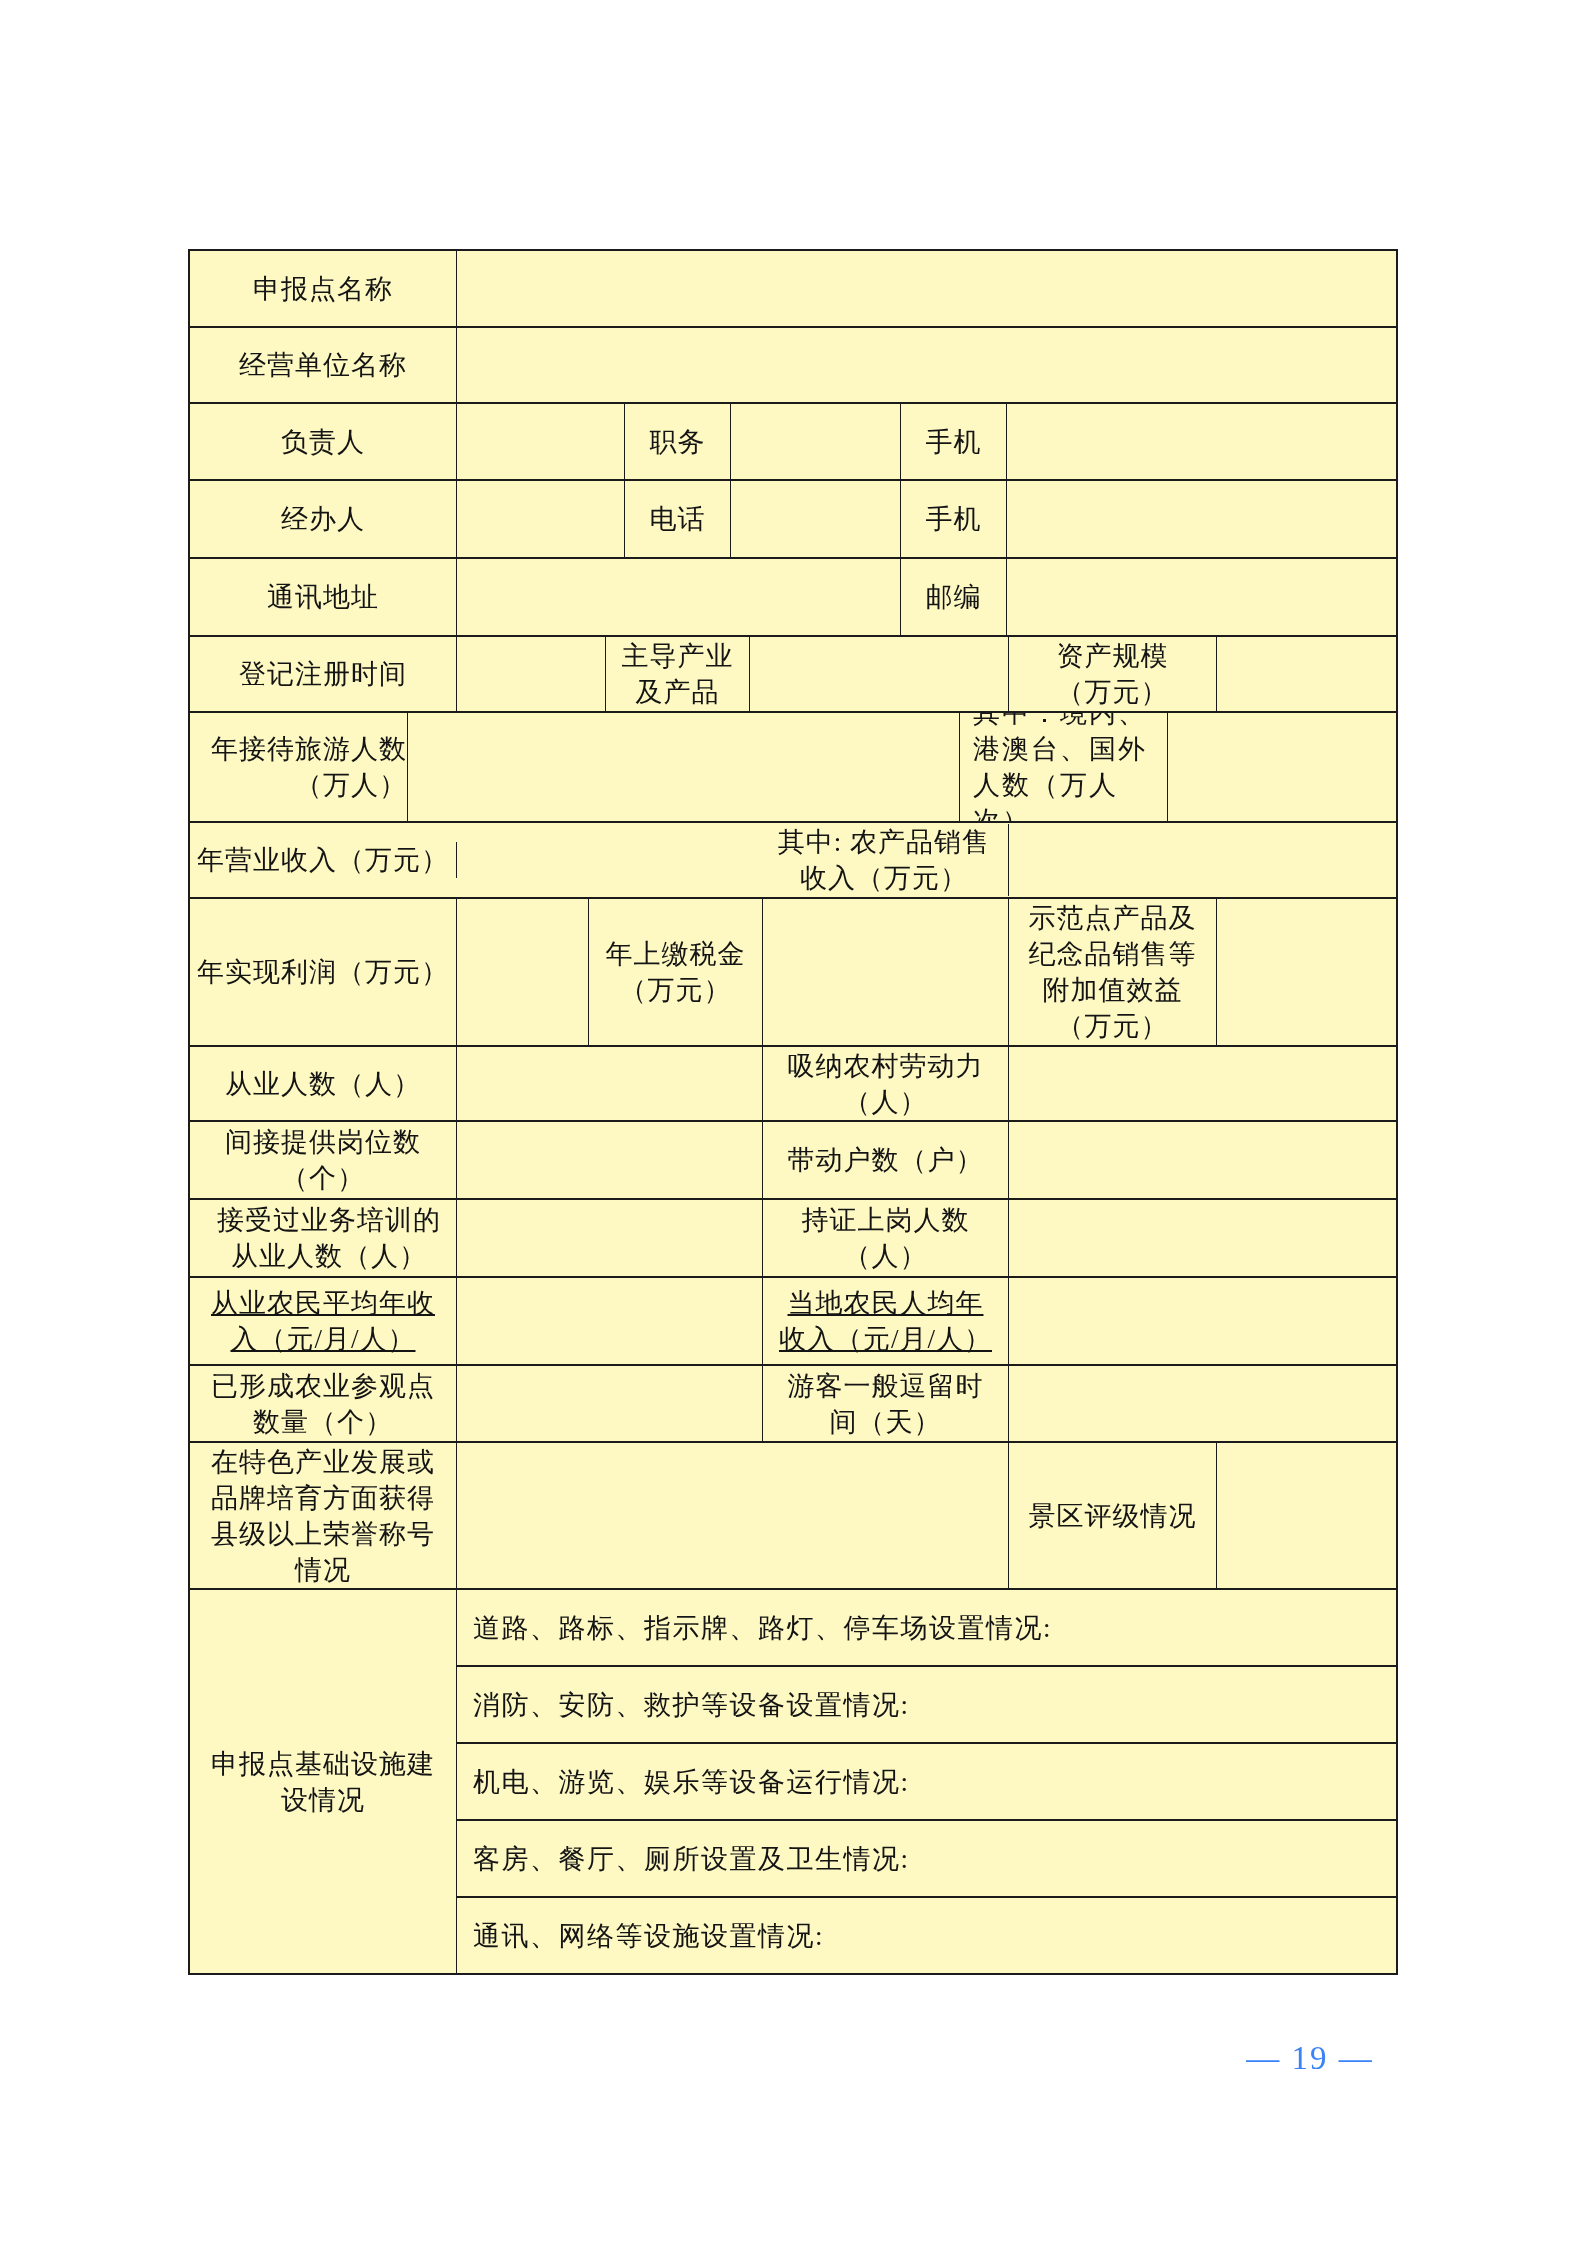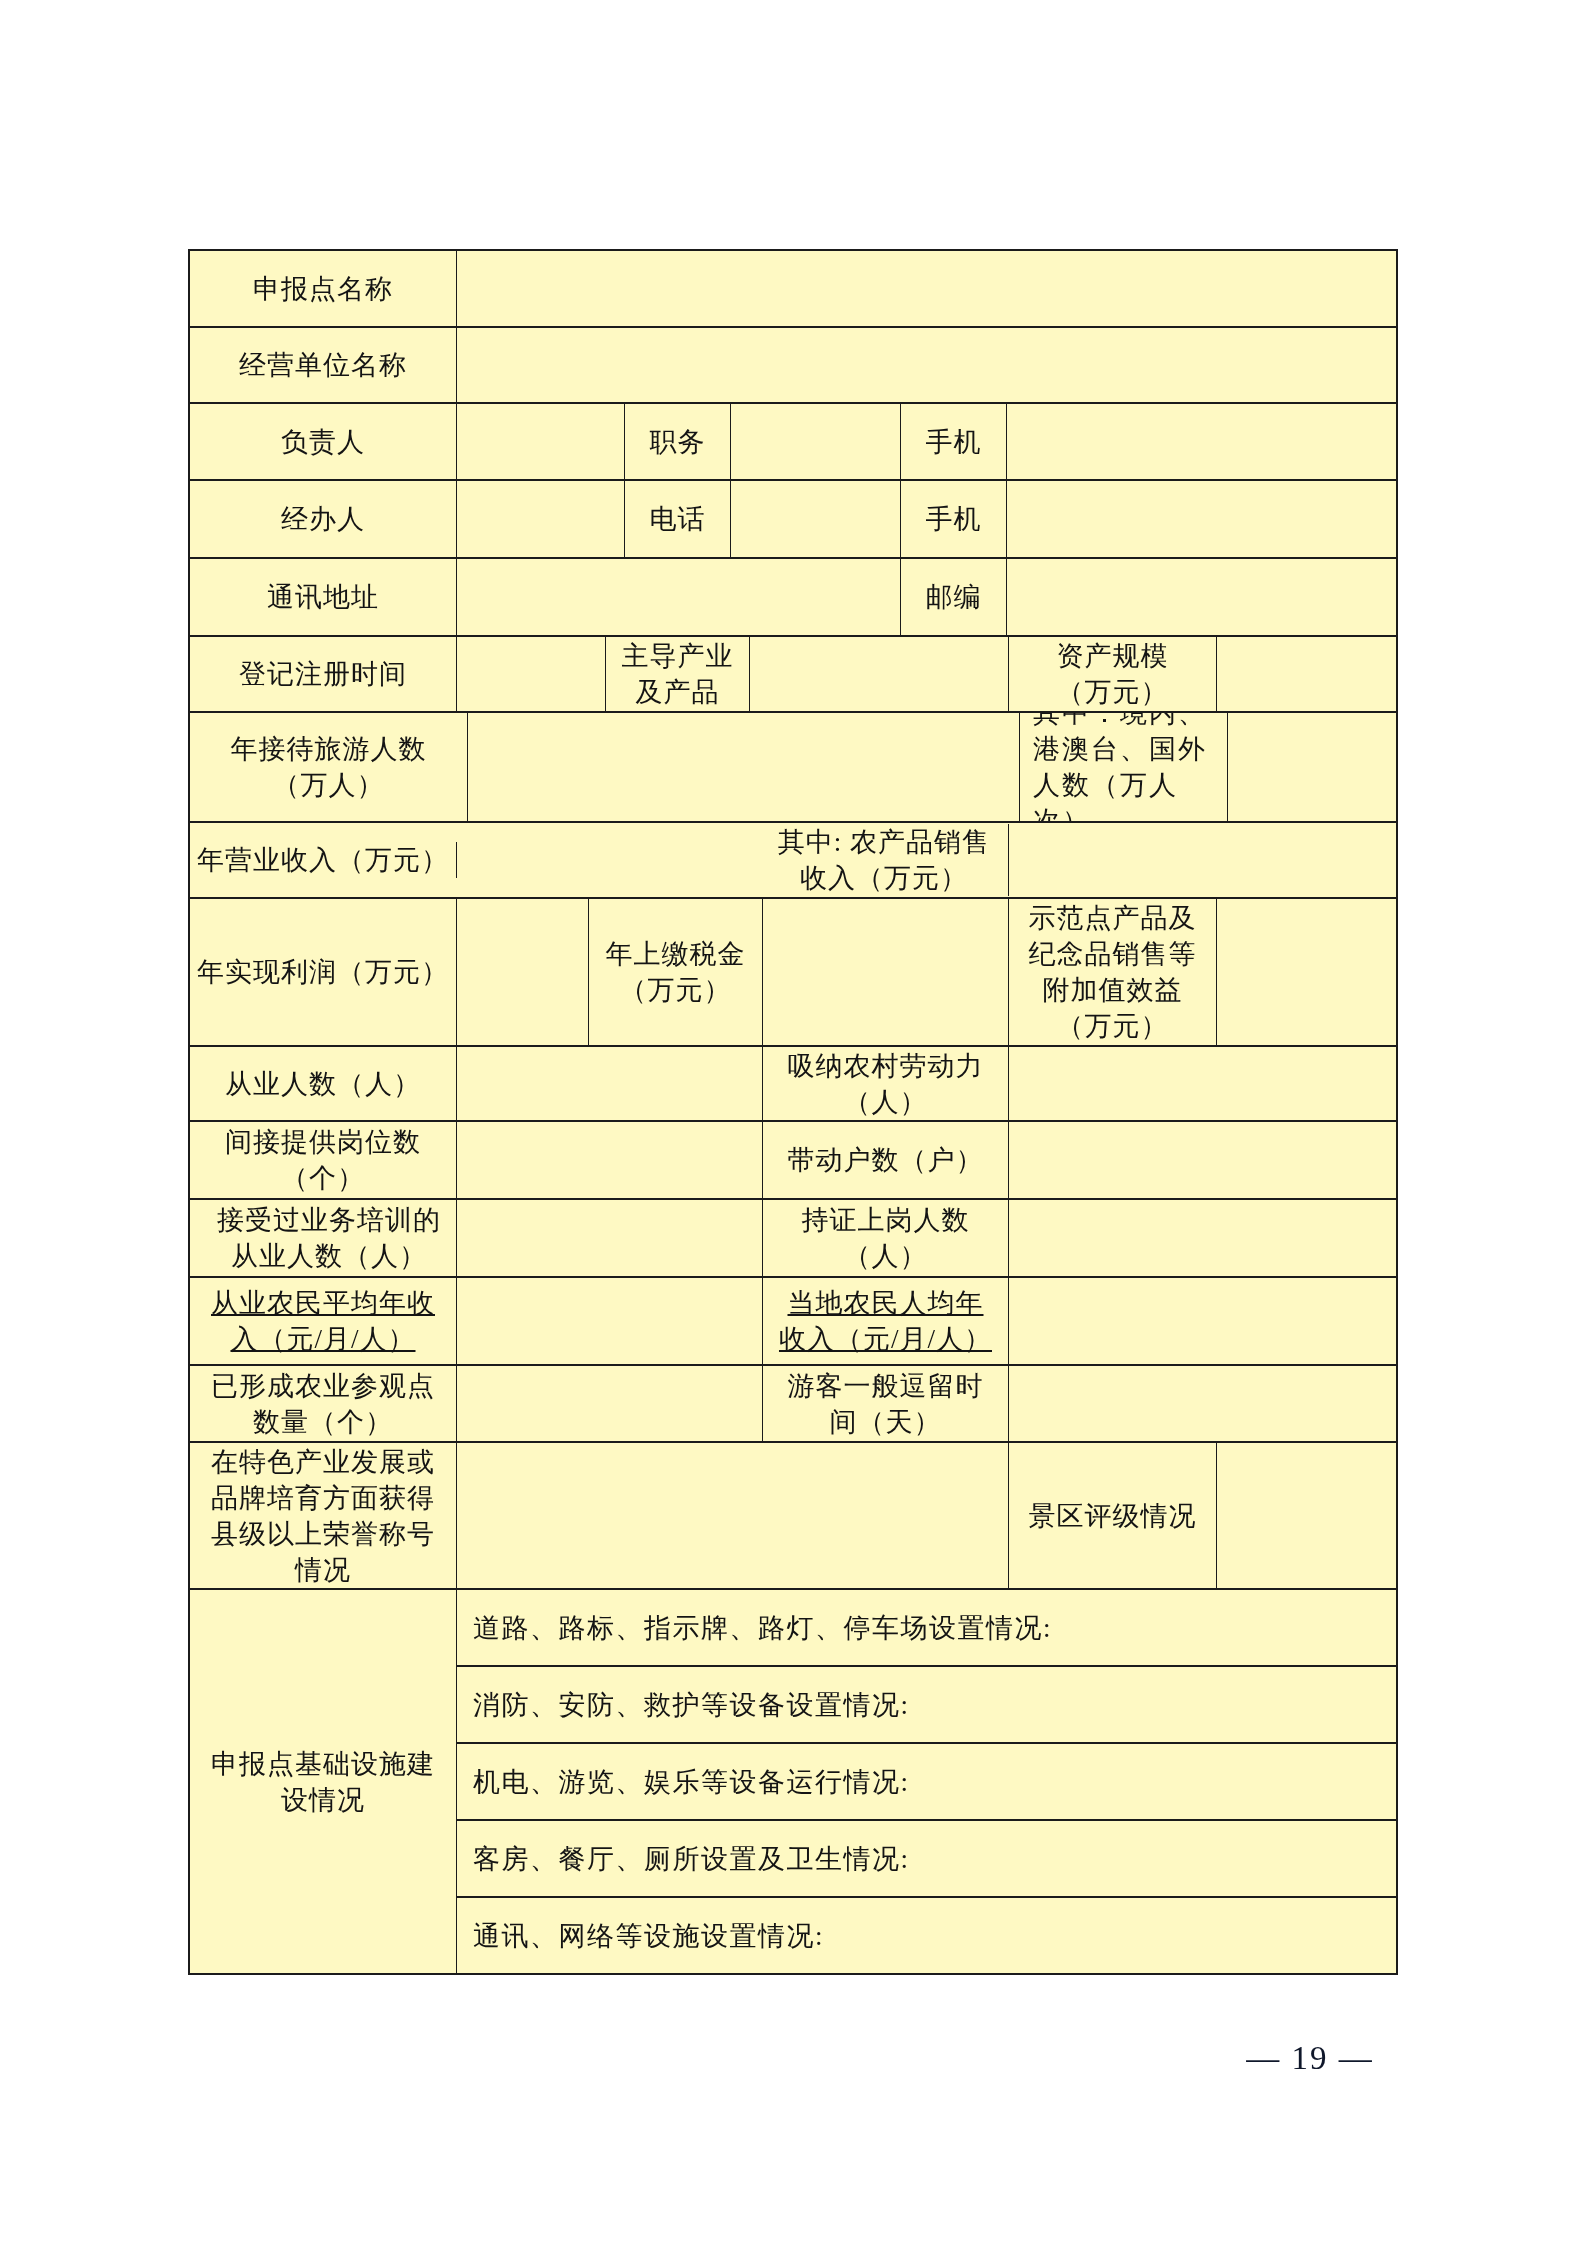--- a/index.html
+++ b/index.html
@@ -62,21 +62,21 @@
     text-align: left;
   }
   .subrow:last-child { border-bottom: none; }
   .page-number {
     position: absolute;
     left: 1192px; top: 2040px;
     width: 236px;
     text-align: center;
     font-size: 33px;
     letter-spacing: 2px;
-    color: #0f172a;
+    color: #3b82f6;
   }
 </style>
 </head>
 <body>
 
 <div class="doc-table">
     <div class="trow" style="height: 77px;">
       <div class="tcell" style="width: 267px;">
         <div class="line">申报点名称</div>
       </div>
@@ -136,21 +136,21 @@
         <div class="line">及产品</div>
       </div>
       <div class="tcell" style="width: 259px;"></div>
       <div class="tcell" style="width: 208px;">
         <div class="line">资产规模</div>
         <div class="line">（万元）</div>
       </div>
       <div class="tcell fill"></div>
     </div>
     <div class="trow" style="height: 110px;">
-      <div class="tcell" style="width: 278px;">
+      <div class="tcell" style="width: 218px; align-items: flex-end;">
         <div class="line">年接待旅游人数</div>
         <div class="line">（万人）</div>
       </div>
       <div class="tcell" style="width: 552px;"></div>
       <div class="tcell left" style="width: 208px;">
         <div class="line">其中：境内、</div>
         <div class="line">港澳台、国外</div>
         <div class="line">人数（万人次）</div>
       </div>
       <div class="tcell fill"></div>

